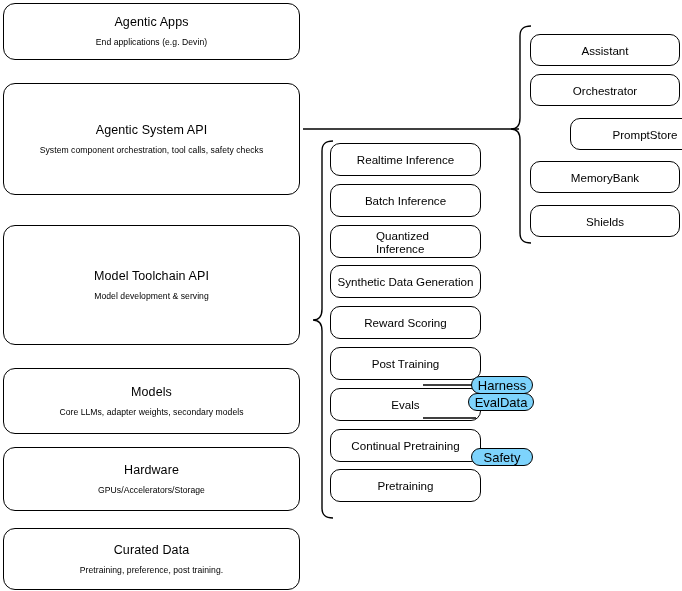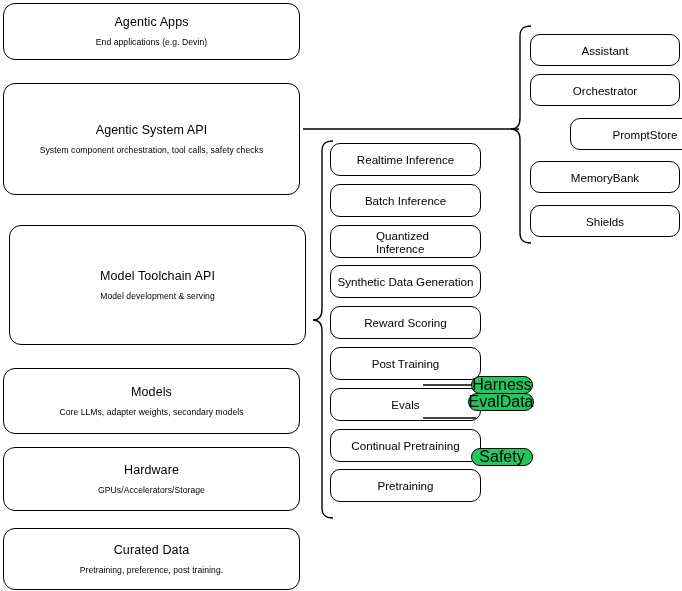--- a/index.html
+++ b/index.html
@@ -47,27 +47,27 @@
     border-radius: 10px;
     display: flex;
     align-items: center;
     justify-content: center;
     font-size: 11.6px;
     color: #000000;
   }
   .pill {
     position: absolute;
     box-sizing: border-box;
-    background: #22c55e;
+    background: #7dd3fc;
     border: 1.3px solid #000000;
     border-radius: 999px;
     display: flex;
     align-items: center;
     justify-content: center;
-    font-size: 16px;
+    font-size: 13px;
     color: #000000;
     z-index: 6;
   }
   .svg-layer {
     position: absolute;
     left: 0;
     top: 0;
     width: 682px;
     height: 591px;
     pointer-events: none;
@@ -82,21 +82,21 @@
   <div class="box" style="left:3px; top:3px; width:297px; height:57px;">
     <div class="layer-title">Agentic Apps</div>
     <div class="layer-sub">End applications (e.g. Devin)</div>
   </div>
 
   <div class="box" style="left:3px; top:83px; width:297px; height:112px;">
     <div class="layer-title">Agentic System API</div>
     <div class="layer-sub">System component orchestration, tool calls, safety checks</div>
   </div>
 
-  <div class="box" style="left:9px; top:225px; width:297px; height:120px;">
+  <div class="box" style="left:3px; top:225px; width:297px; height:120px;">
     <div class="layer-title">Model Toolchain API</div>
     <div class="layer-sub">Model development &amp; serving</div>
   </div>
 
   <div class="box" style="left:3px; top:368px; width:297px; height:66px;">
     <div class="layer-title">Models</div>
     <div class="layer-sub">Core LLMs, adapter weights, secondary models</div>
   </div>
 
   <div class="box" style="left:3px; top:447px; width:297px; height:64px;">

